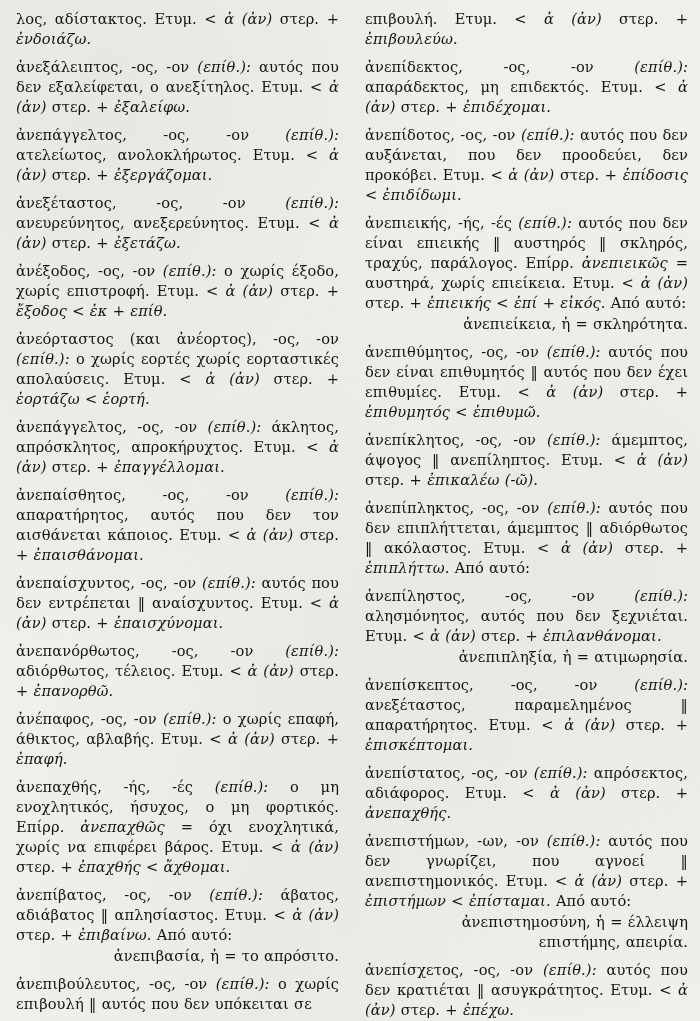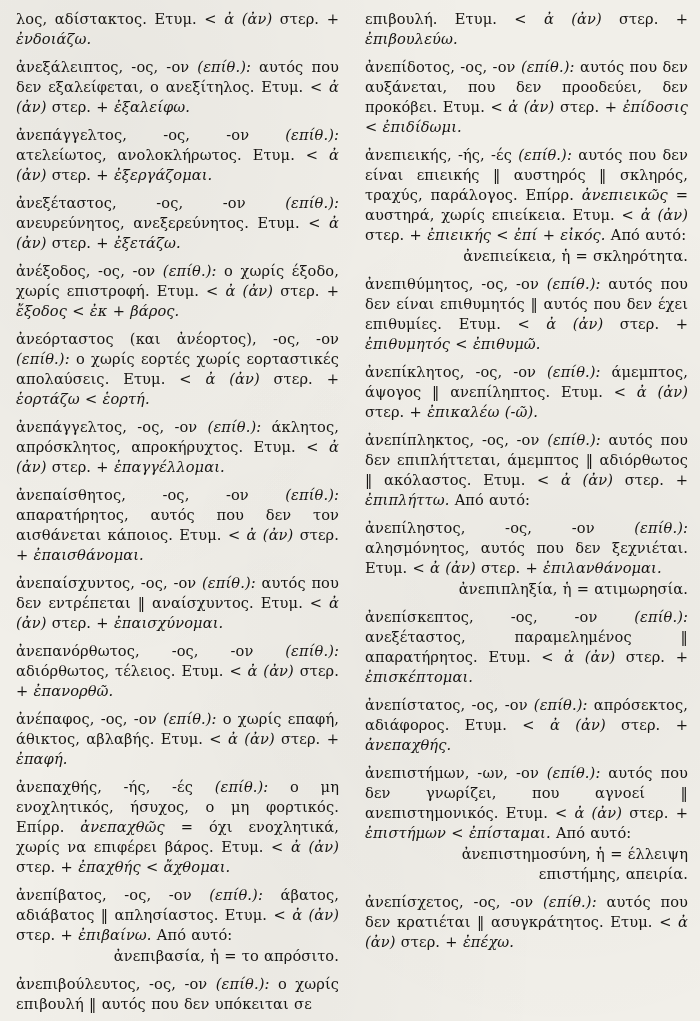--- a/index.html
+++ b/index.html
@@ -50,34 +50,35 @@
 </style>
 </head>
 <body>
 
 <div class="page">
   <div class="col">
       <p class="continuation"><span class="n">λος, αδίστακτος. Ετυμ. &lt; </span><span class="i">ἀ (ἀν)</span><span class="n"> στερ. + </span><span class="i">ἐνδοιάζω.</span></p>
       <p class="entry"><span class="b">ἀνεξάλειπτος, -ος, -ον </span><span class="i">(επίθ.):</span><span class="n"> αυτός που δεν εξαλείφεται, ο ανεξίτηλος. Ετυμ. &lt; </span><span class="i">ἀ (ἀν)</span><span class="n"> στερ. + </span><span class="i">ἐξαλείφω.</span></p>
       <p class="entry"><span class="b">ἀνεπάγγελτος, -ος, -ον </span><span class="i">(επίθ.):</span><span class="n"> ατελείωτος, ανολοκλήρωτος. Ετυμ. &lt; </span><span class="i">ἀ (ἀν)</span><span class="n"> στερ. + </span><span class="i">ἐξεργάζομαι.</span></p>
       <p class="entry"><span class="b">ἀνεξέταστος, -ος, -ον </span><span class="i">(επίθ.):</span><span class="n"> ανευρεύνητος, ανεξερεύνητος. Ετυμ. &lt; </span><span class="i">ἀ (ἀν)</span><span class="n"> στερ. + </span><span class="i">ἐξετάζω.</span></p>
-      <p class="entry"><span class="b">ἀνέξοδος, -ος, -ον </span><span class="i">(επίθ.):</span><span class="n"> ο χωρίς έξοδο, χωρίς επιστροφή. Ετυμ. &lt; </span><span class="i">ἀ (ἀν)</span><span class="n"> στερ. + </span><span class="i">ἔξοδος</span><span class="n"> &lt; </span><span class="i">ἐκ</span><span class="n"> + </span><span class="i">βάρος.</span></p>
+      <p class="entry"><span class="b">ἀνέξοδος, -ος, -ον </span><span class="i">(επίθ.):</span><span class="n"> ο χωρίς έξοδο, χωρίς επιστροφή. Ετυμ. &lt; </span><span class="i">ἀ (ἀν)</span><span class="n"> στερ. + </span><span class="i">ἔξοδος</span><span class="n"> &lt; </span><span class="i">ἐκ</span><span class="n"> + </span><span class="i">επίθ.</span></p>
       <p class="entry"><span class="b">ἀνεόρταστος </span><span class="n">(και </span><span class="b">ἀνέορτος), -ος, -ον </span><span class="i">(επίθ.):</span><span class="n"> ο χωρίς εορτές χωρίς εορταστικές απολαύσεις. Ετυμ. &lt; </span><span class="i">ἀ (ἀν)</span><span class="n"> στερ. + </span><span class="i">ἑορτάζω</span><span class="n"> &lt; </span><span class="i">ἑορτή.</span></p>
       <p class="entry"><span class="b">ἀνεπάγγελτος, -ος, -ον </span><span class="i">(επίθ.):</span><span class="n"> άκλητος, απρόσκλητος, απροκήρυχτος. Ετυμ. &lt; </span><span class="i">ἀ (ἀν)</span><span class="n"> στερ. + </span><span class="i">ἐπαγγέλλομαι.</span></p>
       <p class="entry"><span class="b">ἀνεπαίσθητος, -ος, -ον </span><span class="i">(επίθ.):</span><span class="n"> απαρατήρητος, αυτός που δεν τον αισθάνεται κάποιος. Ετυμ. &lt; </span><span class="i">ἀ (ἀν)</span><span class="n"> στερ. + </span><span class="i">ἐπαισθάνομαι.</span></p>
       <p class="entry"><span class="b">ἀνεπαίσχυντος, -ος, -ον </span><span class="i">(επίθ.):</span><span class="n"> αυτός που δεν εντρέπεται ‖ αναίσχυντος. Ετυμ. &lt; </span><span class="i">ἀ (ἀν)</span><span class="n"> στερ. + </span><span class="i">ἐπαισχύνομαι.</span></p>
       <p class="entry"><span class="b">ἀνεπανόρθωτος, -ος, -ον </span><span class="i">(επίθ.):</span><span class="n"> αδιόρθωτος, τέλειος. Ετυμ. &lt; </span><span class="i">ἀ (ἀν)</span><span class="n"> στερ. + </span><span class="i">ἐπανορθῶ.</span></p>
       <p class="entry"><span class="b">ἀνέπαφος, -ος, -ον </span><span class="i">(επίθ.):</span><span class="n"> ο χωρίς επαφή, άθικτος, αβλαβής. Ετυμ. &lt; </span><span class="i">ἀ (ἀν)</span><span class="n"> στερ. + </span><span class="i">ἐπαφή.</span></p>
       <p class="entry"><span class="b">ἀνεπαχθής, -ής, -ές </span><span class="i">(επίθ.):</span><span class="n"> ο μη ενοχλητικός, ήσυχος, ο μη φορτικός. Επίρρ. </span><span class="i">ἀνεπαχθῶς</span><span class="n"> = όχι ενοχλητικά, χωρίς να επιφέρει βάρος. Ετυμ. &lt; </span><span class="i">ἀ (ἀν)</span><span class="n"> στερ. + </span><span class="i">ἐπαχθής</span><span class="n"> &lt; </span><span class="i">ἄχθομαι.</span></p>
       <p class="entry"><span class="b">ἀνεπίβατος, -ος, -ον </span><span class="i">(επίθ.):</span><span class="n"> άβατος, αδιάβατος ‖ απλησίαστος. Ετυμ. &lt; </span><span class="i">ἀ (ἀν)</span><span class="n"> στερ. + </span><span class="i">ἐπιβαίνω.</span><span class="n"> Από αυτό:</span></p>
       <p class="subentry"><span class="b">ἀνεπιβασία, ἡ</span><span class="n"> = το απρόσιτο.</span></p>
       <p class="entry"><span class="b">ἀνεπιβούλευτος, -ος, -ον </span><span class="i">(επίθ.):</span><span class="n"> ο χωρίς επιβουλή ‖ αυτός που δεν υπόκειται σε</span></p>
     </div>
   <div class="col">
       <p class="continuation"><span class="n">επιβουλή. Ετυμ. &lt; </span><span class="i">ἀ (ἀν)</span><span class="n"> στερ. + </span><span class="i">ἐπιβουλεύω.</span></p>
+      <p class="entry"><span class="b">ἀνεπίδεκτος, -ος, -ον </span><span class="i">(επίθ.):</span><span class="n"> απαράδεκτος, μη επιδεκτός. Ετυμ. &lt; </span><span class="i">ἀ (ἀν)</span><span class="n"> στερ. + </span><span class="i">ἐπιδέχομαι.</span></p>
       <p class="entry"><span class="b">ἀνεπίδοτος, -ος, -ον </span><span class="i">(επίθ.):</span><span class="n"> αυτός που δεν αυξάνεται, που δεν προοδεύει, δεν προκόβει. Ετυμ. &lt; </span><span class="i">ἀ (ἀν)</span><span class="n"> στερ. + </span><span class="i">ἐπίδοσις</span><span class="n"> &lt; </span><span class="i">ἐπιδίδωμι.</span></p>
       <p class="entry"><span class="b">ἀνεπιεικής, -ής, -ές </span><span class="i">(επίθ.):</span><span class="n"> αυτός που δεν είναι επιεικής ‖ αυστηρός ‖ σκληρός, τραχύς, παράλογος. Επίρρ. </span><span class="i">ἀνεπιεικῶς</span><span class="n"> = αυστηρά, χωρίς επιείκεια. Ετυμ. &lt; </span><span class="i">ἀ (ἀν)</span><span class="n"> στερ. + </span><span class="i">ἐπιεικής</span><span class="n"> &lt; </span><span class="i">ἐπί</span><span class="n"> + </span><span class="i">εἰκός.</span><span class="n"> Από αυτό:</span></p>
       <p class="subentry"><span class="b">ἀνεπιείκεια, ἡ</span><span class="n"> = σκληρότητα.</span></p>
       <p class="entry"><span class="b">ἀνεπιθύμητος, -ος, -ον </span><span class="i">(επίθ.):</span><span class="n"> αυτός που δεν είναι επιθυμητός ‖ αυτός που δεν έχει επιθυμίες. Ετυμ. &lt; </span><span class="i">ἀ (ἀν)</span><span class="n"> στερ. + </span><span class="i">ἐπιθυμητός</span><span class="n"> &lt; </span><span class="i">ἐπιθυμῶ.</span></p>
       <p class="entry"><span class="b">ἀνεπίκλητος, -ος, -ον </span><span class="i">(επίθ.):</span><span class="n"> άμεμπτος, άψογος ‖ ανεπίληπτος. Ετυμ. &lt; </span><span class="i">ἀ (ἀν)</span><span class="n"> στερ. + </span><span class="i">ἐπικαλέω (-ῶ).</span></p>
       <p class="entry"><span class="b">ἀνεπίπληκτος, -ος, -ον </span><span class="i">(επίθ.):</span><span class="n"> αυτός που δεν επιπλήττεται, άμεμπτος ‖ αδιόρθωτος ‖ ακόλαστος. Ετυμ. &lt; </span><span class="i">ἀ (ἀν)</span><span class="n"> στερ. + </span><span class="i">ἐπιπλήττω.</span><span class="n"> Από αυτό:</span></p>
       <p class="entry"><span class="b">ἀνεπίληστος, -ος, -ον </span><span class="i">(επίθ.):</span><span class="n"> αλησμόνητος, αυτός που δεν ξεχνιέται. Ετυμ. &lt; </span><span class="i">ἀ (ἀν)</span><span class="n"> στερ. + </span><span class="i">ἐπιλανθάνομαι.</span></p>
       <p class="subentry"><span class="b">ἀνεπιπληξία, ἡ</span><span class="n"> = ατιμωρησία.</span></p>
       <p class="entry"><span class="b">ἀνεπίσκεπτος, -ος, -ον </span><span class="i">(επίθ.):</span><span class="n"> ανεξέταστος, παραμελημένος ‖ απαρατήρητος. Ετυμ. &lt; </span><span class="i">ἀ (ἀν)</span><span class="n"> στερ. + </span><span class="i">ἐπισκέπτομαι.</span></p>
       <p class="entry"><span class="b">ἀνεπίστατος, -ος, -ον </span><span class="i">(επίθ.):</span><span class="n"> απρόσεκτος, αδιάφορος. Ετυμ. &lt; </span><span class="i">ἀ (ἀν)</span><span class="n"> στερ. + </span><span class="i">ἀνεπαχθής.</span></p>

